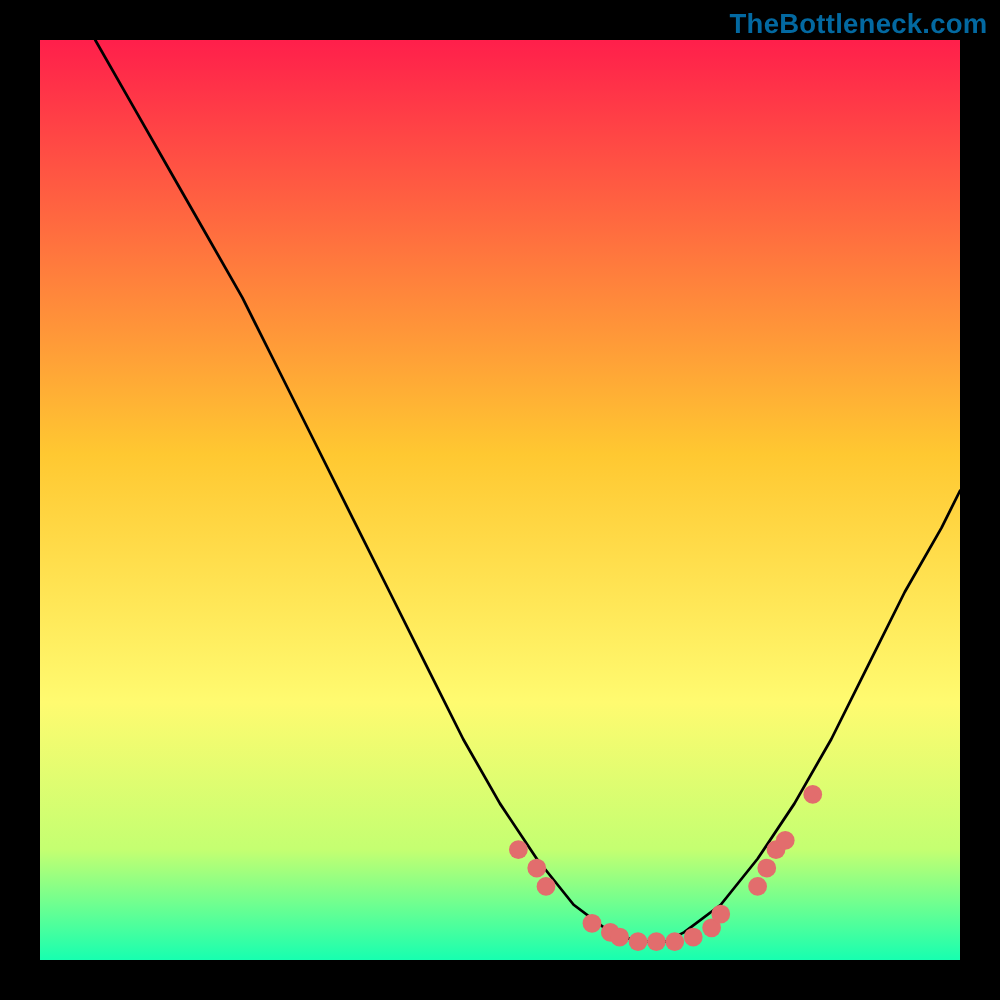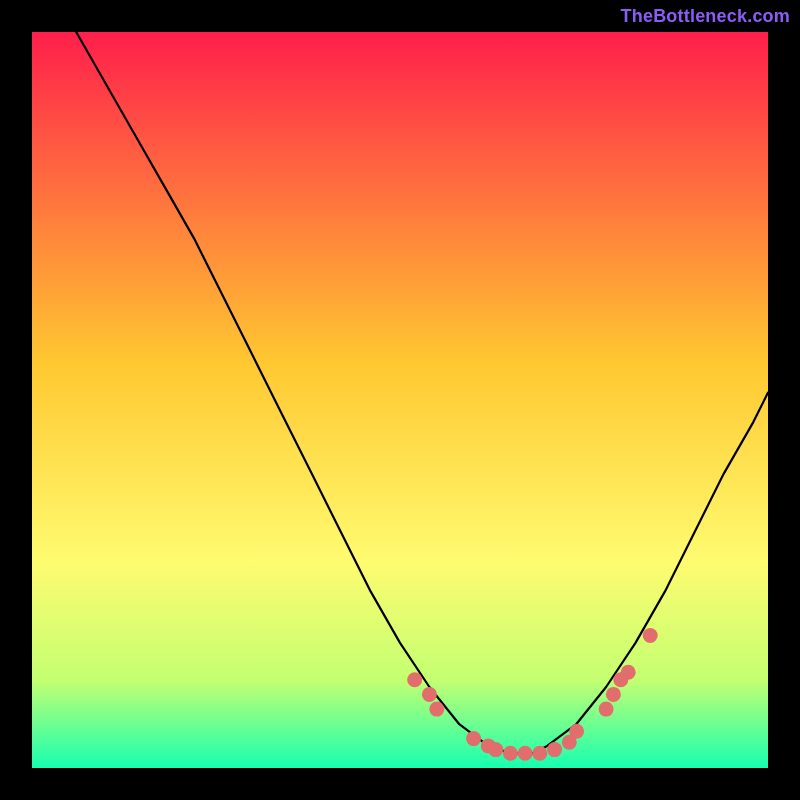--- a/index.html
+++ b/index.html
@@ -3,23 +3,23 @@
 <meta charset="utf-8">
 <style>
   * { margin: 0; padding: 0; box-sizing: border-box; }
   html, body { width: 800px; height: 800px; overflow: hidden; background: #000; }
   .frame { position: relative; width: 800px; height: 800px; background: #000; }
   .watermark {
     position: absolute;
     top: 6px;
     right: 10px;
     font-family: Arial, Helvetica, sans-serif;
-    font-size: 18px;
+    font-size: 22px;
     font-weight: 600;
-    color: #8b5cf6;
+    color: #0369a1;
     letter-spacing: 0.2px;
   }
   .plot-wrap {
     position: absolute;
     left: 32px;
     top: 32px;
     width: 736px;
     height: 736px;
   }
   svg { display: block; }

